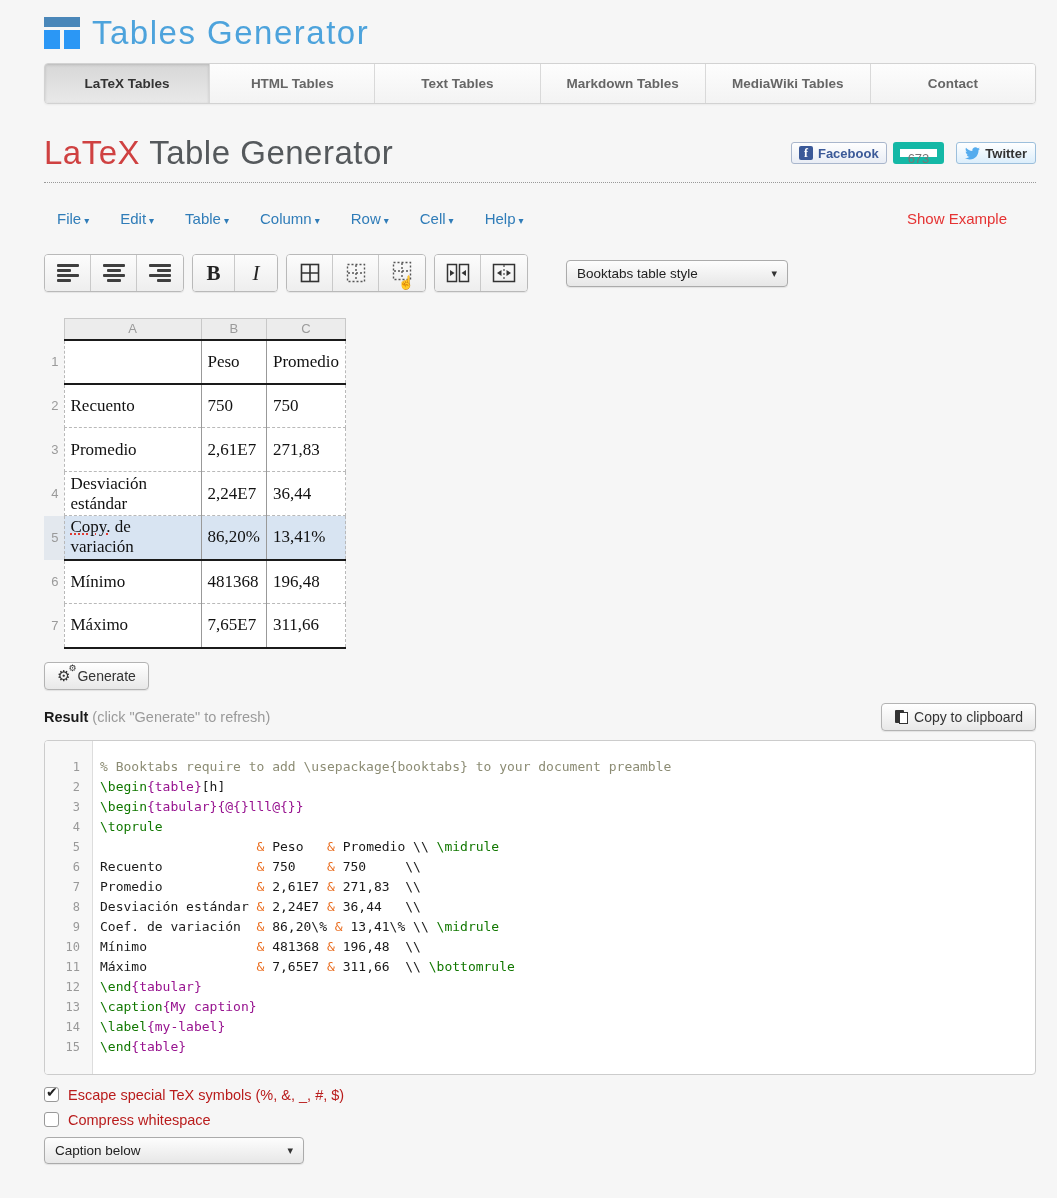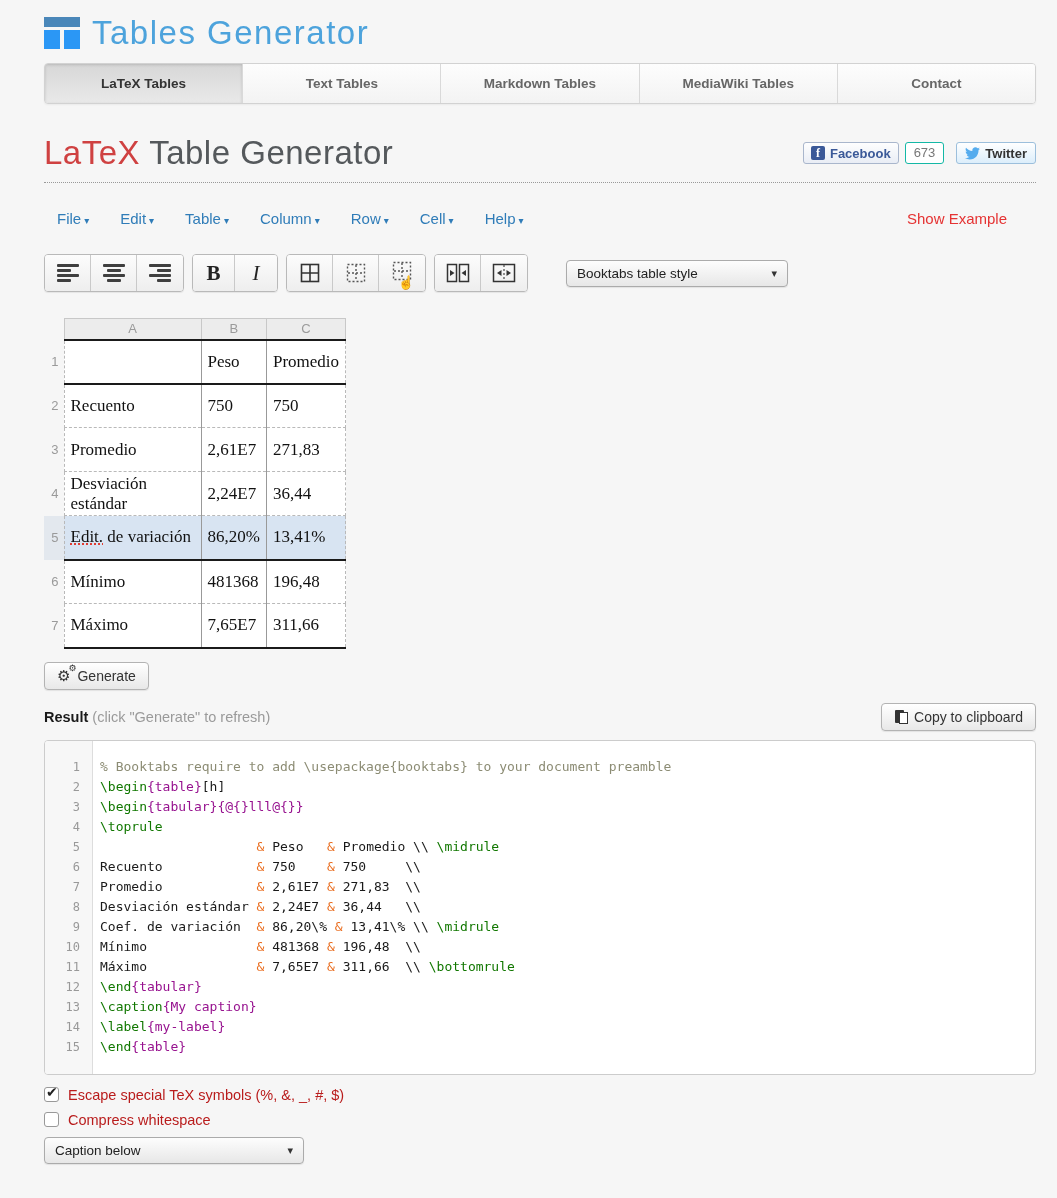--- a/index.html
+++ b/index.html
@@ -28,21 +28,21 @@
   .tab.active { background: linear-gradient(#d7d7d7, #e9e9e9); color: #333; box-shadow: inset 0 1px 3px rgba(0,0,0,.15); }
 
   
   .title-row { display: flex; align-items: center; justify-content: space-between; margin-top: 30px; padding-bottom: 10px; border-bottom: 1px dotted #999; }
   .page-title { font-size: 33px; font-weight: 400; letter-spacing: .5px; color: #55595c; }
   .page-title .accent { color: #cf4141; }
   .social { display: flex; align-items: center; }
   .fb-btn { display: flex; align-items: center; height: 22px; padding: 0 7px; border: 1px solid #a9b6cc; border-radius: 3px; background: linear-gradient(#fefefe,#e9edf5); cursor: pointer; }
   .fb-f { width: 14px; height: 14px; background: #3b5998; color: #fff; border-radius: 2px; font-family: "Liberation Serif", serif; font-weight: bold; font-size: 12px; text-align: center; line-height: 14px; margin-right: 5px; }
   .fb-label { font-size: 13px; font-weight: bold; color: #3b5998; }
-  .fb-count { height: 22px; margin-left: 6px; padding: 0 8px; border: 1px solid #14b8a6; border-radius: 3px; background: #fff; color: #777; font-size: 13px; line-height: 20px; }
+  .fb-count { height: 22px; margin-left: 6px; padding: 0 8px; border: 7px solid #14b8a6; border-radius: 3px; background: #fff; color: #777; font-size: 13px; line-height: 20px; }
   .tw-btn { display: flex; align-items: center; height: 22px; margin-left: 12px; padding: 0 8px; border: 1px solid #9cbfdc; border-radius: 3px; background: linear-gradient(#ffffff,#dceefb); cursor: pointer; }
   .tw-label { font-size: 13px; font-weight: bold; color: #333; margin-left: 5px; }
 
   
   .menubar { display: flex; align-items: flex-end; margin-top: 27px; padding: 0 13px; }
   .menu-item { color: #2f7cb8; font-size: 15px; margin-right: 31px; cursor: pointer; }
   .menu-item .caret { font-size: 10px; margin-left: 3px; }
   .show-example { margin-left: auto; margin-right: 16px; color: #e53333; font-size: 15px; cursor: pointer; }
 
   
@@ -121,20 +121,21 @@
       <div class="cells">
           <div class="sq"></div>
           <div class="sq"></div>
         </div>
     </div>
     <div class="logo-title">Tables Generator</div>
   </div>
 
   <div class="tabbar">
       <div class="tab active">LaTeX Tables</div>
+      <div class="tab">HTML Tables</div>
       <div class="tab">Text Tables</div>
       <div class="tab">Markdown Tables</div>
       <div class="tab">MediaWiki Tables</div>
       <div class="tab">Contact</div>
     </div>
 
   <div class="title-row">
     <div class="page-title"><span class="accent">LaTeX</span><span> Table Generator</span></div>
     <div class="social">
       <div class="fb-btn">
@@ -283,21 +284,21 @@
             <td class="cell">271,83</td>
           </tr>
           <tr class="">
             <td class="rownum">4</td>
             <td class="cell">Desviación estándar</td>
             <td class="cell">2,24E7</td>
             <td class="cell">36,44</td>
           </tr>
           <tr class="rule-below sel">
             <td class="rownum">5</td>
-            <td class="cell"><span class="spell">Edit.</span> de variación</td>
+            <td class="cell"><span class="spell">Copy.</span> de variación</td>
             <td class="cell">86,20%</td>
             <td class="cell">13,41%</td>
           </tr>
           <tr class="">
             <td class="rownum">6</td>
             <td class="cell">Mínimo</td>
             <td class="cell">481368</td>
             <td class="cell">196,48</td>
           </tr>
           <tr class="rule-below ">

